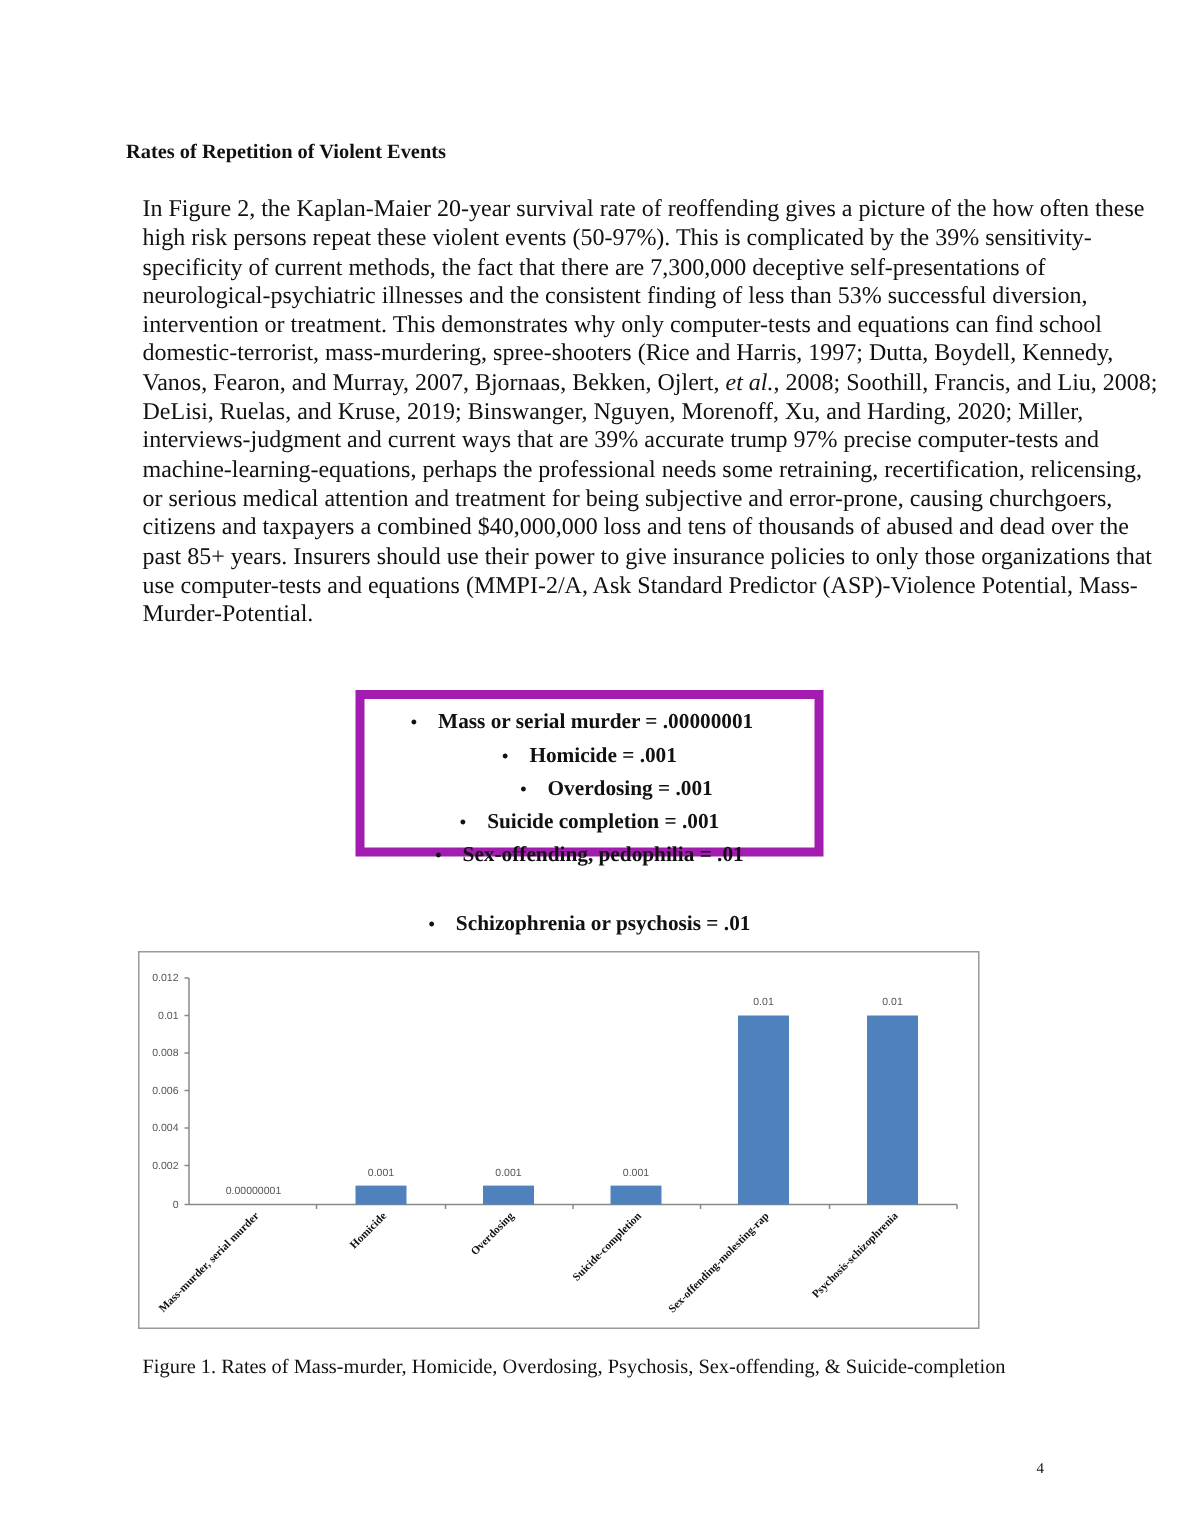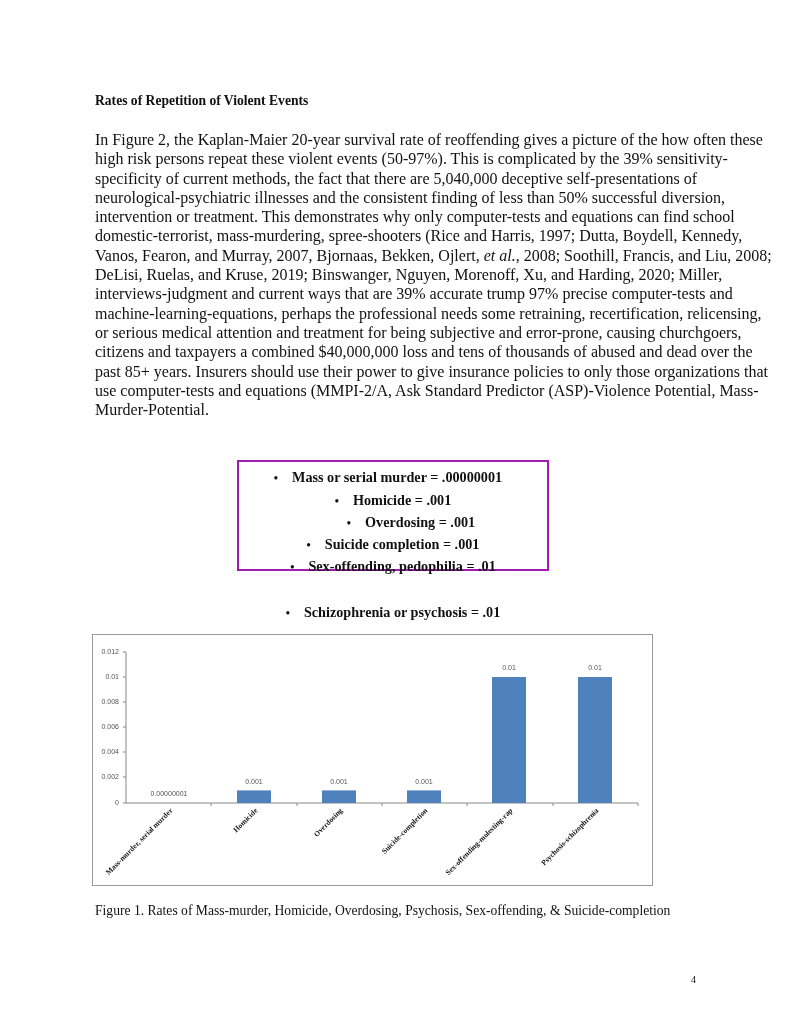--- a/index.html
+++ b/index.html
@@ -1,42 +1,42 @@
 <!DOCTYPE html>
 <html><head>
 <meta charset="utf-8">
 <style>
   html, body { margin: 0; padding: 0; background: #ffffff; }
   body { width: 791px; height: 1024px; position: relative; overflow: hidden;
          font-family: "Liberation Serif", "DejaVu Serif", serif; color: #111; }
-  .heading { position: absolute; left: 95px; top: 93px; font-weight: bold; font-size: 13.6px; }
+  .heading { position: absolute; left: 84px; top: 93px; font-weight: bold; font-size: 13.6px; }
   .para { position: absolute; left: 95px; top: 130px; width: 620px; font-size: 16px; line-height: 19.3px; }
   .para .line { white-space: nowrap; display: block; }
   .para i { font-style: italic; }
   .box { position: absolute; left: 237px; top: 460px; width: 312px; height: 111px;
-         border: 2px solid #a21caf; box-sizing: border-box; }
+         border: 6px solid #a21caf; box-sizing: border-box; }
   .box ul { list-style: none; margin: 0; padding: 0; }
   .box li { position: absolute; left: 0; right: 0; text-align: center; font-weight: bold; font-size: 14.2px; white-space: nowrap; }
   .box li .bullet { display: inline-block; margin-right: 14px; font-size: 12px; }
   .chart { position: absolute; left: 92px; top: 634px; width: 561px; height: 252px;
            border: 1.5px solid #999; box-sizing: border-box; }
   .caption { position: absolute; left: 95px; top: 903px; font-size: 13.6px; white-space: nowrap; }
   .pagenum { position: absolute; left: 691px; top: 974px; font-size: 10px; }
   svg text { font-family: "Liberation Sans", "DejaVu Sans", sans-serif; }
 </style>
 </head>
 <body>
 
 <div class="heading">Rates of Repetition of Violent Events</div>
 
 <div class="para">
   <span class="line">In Figure 2, the Kaplan-Maier 20-year survival rate of reoffending gives a picture of the how often these</span>
   <span class="line">high risk persons repeat these violent events (50-97%). This is complicated by the 39% sensitivity-</span>
-  <span class="line">specificity of current methods, the fact that there are 5,040,000 deceptive self-presentations of</span>
-  <span class="line">neurological-psychiatric illnesses and the consistent finding of less than 50% successful diversion,</span>
+  <span class="line">specificity of current methods, the fact that there are 7,300,000 deceptive self-presentations of</span>
+  <span class="line">neurological-psychiatric illnesses and the consistent finding of less than 53% successful diversion,</span>
   <span class="line">intervention or treatment. This demonstrates why only computer-tests and equations can find school</span>
   <span class="line">domestic-terrorist, mass-murdering, spree-shooters (Rice and Harris, 1997; Dutta, Boydell, Kennedy,</span>
   <span class="line">Vanos, Fearon, and Murray, 2007, Bjornaas, Bekken, Ojlert, <i>et al.</i>, 2008; Soothill, Francis, and Liu, 2008;</span>
   <span class="line">DeLisi, Ruelas, and Kruse, 2019; Binswanger, Nguyen, Morenoff, Xu, and Harding, 2020; Miller,</span>
   <span class="line">interviews-judgment and current ways that are 39% accurate trump 97% precise computer-tests and</span>
   <span class="line">machine-learning-equations, perhaps the professional needs some retraining, recertification, relicensing,</span>
   <span class="line">or serious medical attention and treatment for being subjective and error-prone, causing churchgoers,</span>
   <span class="line">citizens and taxpayers a combined $40,000,000 loss and tens of thousands of abused and dead over the</span>
   <span class="line">past 85+ years. Insurers should use their power to give insurance policies to only those organizations that</span>
   <span class="line">use computer-tests and equations (MMPI-2/A, Ask Standard Predictor (ASP)-Violence Potential, Mass-</span>

